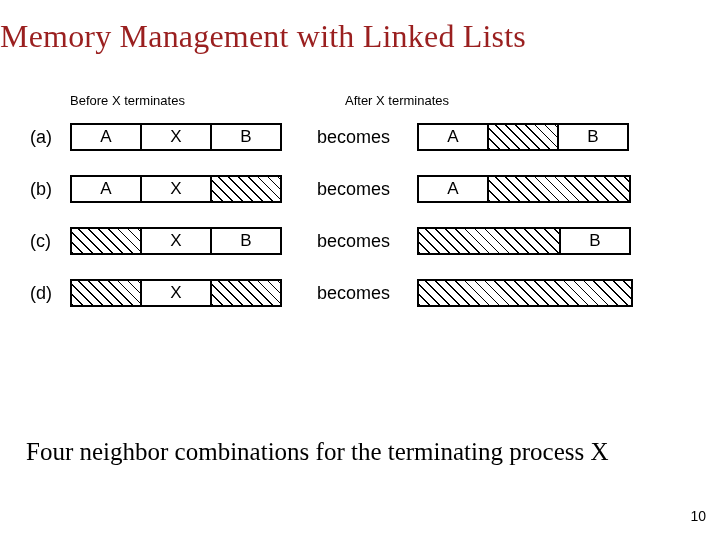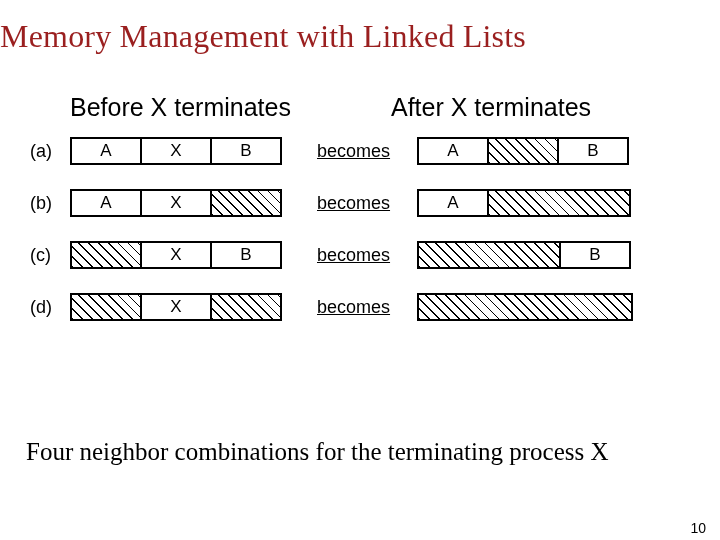--- a/index.html
+++ b/index.html
@@ -22,44 +22,43 @@
   .diagram {
     margin-top: 38px;
     padding: 0 30px 0 30px;
     font-family: Arial, Helvetica, sans-serif;
     font-size: 18px;
     color: #000;
   }
   .headers {
     display: flex;
     margin-bottom: 14px;
-    font-size: 25px;
+    font-size: 13px;
   }
   .spacer-label { width: 40px; }
   .col-before { width: 275px; }
-  .col-after { flex: 1; margin-left: 46px; }
+  .col-after { flex: 1; }
   .row {
     display: flex;
     align-items: center;
     margin-bottom: 22px;
     height: 30px;
   }
   .row .label {
     width: 40px;
     font-size: 18px;
   }
   .blocks {
     display: flex;
   }
   .blocks.before { width: 235px; }
   .becomes {
     width: 100px;
     padding-left: 12px;
     font-size: 18px;
-    text-decoration: underline;
   }
   .cell {
     box-sizing: border-box;
     height: 28px;
     border: 2px solid #000;
     margin-left: -2px;
     display: flex;
     align-items: center;
     justify-content: center;
     font-family: Arial, Helvetica, sans-serif;
@@ -81,21 +80,21 @@
     right: 0;
     bottom: 74px;
     text-align: left;
     padding-left: 26px;
     font-size: 25px;
     color: #000;
   }
   .pagenum {
     position: absolute;
     right: 14px;
-    bottom: 4px;
+    bottom: 16px;
     font-family: Arial, Helvetica, sans-serif;
     font-size: 14px;
     color: #000;
     margin-top: 44px;
   }
 </style>
 </head>
 <body>
 
 <div class="title">Memory Management with Linked Lists</div>

